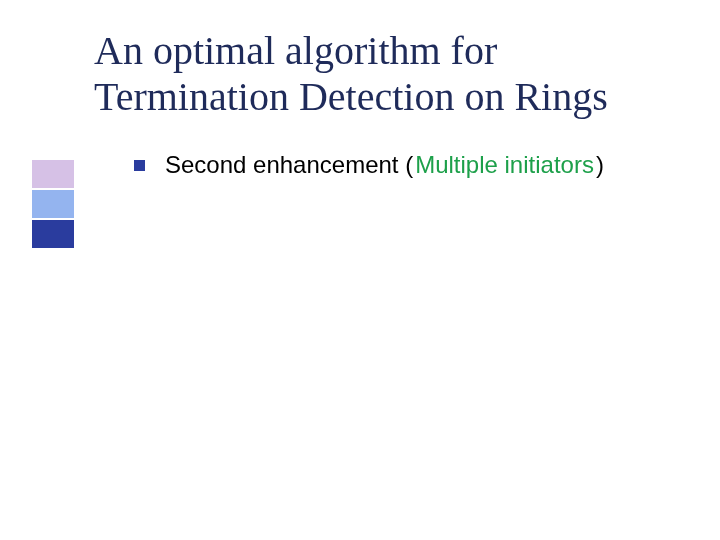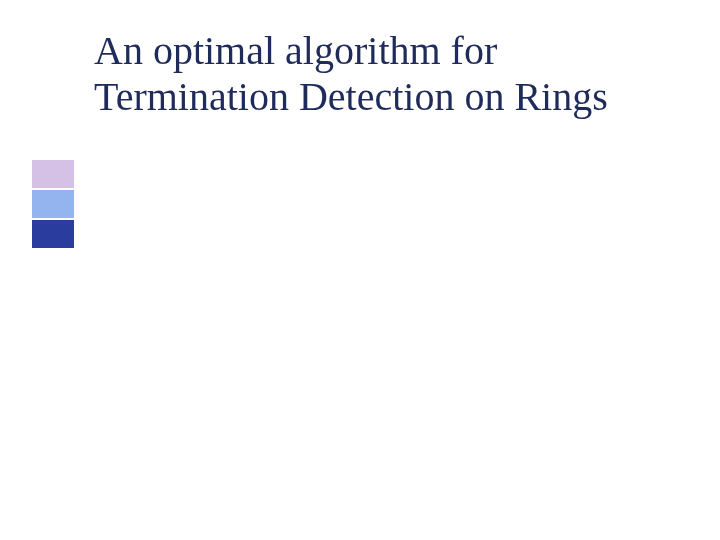--- a/index.html
+++ b/index.html
@@ -55,14 +55,17 @@
 <body>
 
 <div class="slide">
   <div class="stripe stripe1"></div>
   <div class="stripe stripe2"></div>
   <div class="stripe stripe3"></div>
 
   <h1 class="title">An optimal algorithm for Termination Detection on Rings</h1>
 
   <ul class="bullets">
+    <li>
+      <span>Second enhancement (</span><span class="hl">Multiple initiators</span><span>)</span>
+    </li>
   </ul>
 </div>
 
 </body></html>

